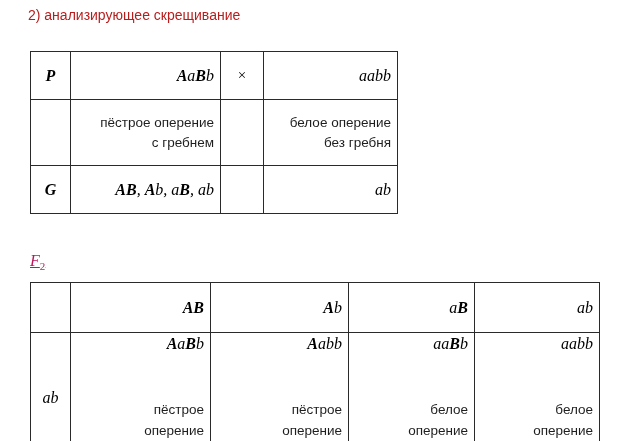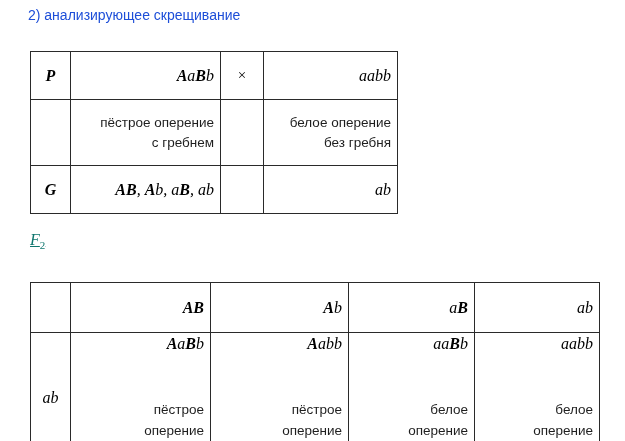--- a/index.html
+++ b/index.html
@@ -14,21 +14,21 @@
     overflow: hidden;
     font-family: "Liberation Sans", sans-serif;
     color: #1e1e1e;
   }
   #page-title {
     position: absolute;
     left: 28px;
     top: 7px;
     font-size: 14px;
     line-height: 17px;
-    color: #1d4ed8;
+    color: #b91c1c;
   }
   table {
     border-collapse: collapse;
     table-layout: fixed;
     position: absolute;
   }
   td {
     border: 1px solid #2a2a2a;
     vertical-align: middle;
     padding: 0;
@@ -78,25 +78,25 @@
   }
   .op-cell {
     text-align: center;
     font-family: "Liberation Serif", serif;
     font-size: 15px;
     color: #000000;
   }
   #f2-label {
     position: absolute;
     left: 30px;
-    top: 231px;
+    top: 252px;
     font-family: "Liberation Serif", serif;
     font-style: italic;
     font-size: 16px;
-    color: #0f766e;
+    color: #be185d;
     text-decoration: underline;
   }
   #f2-label sub {
     font-size: 11px;
     font-style: normal;
   }
   .cellblock .gt { margin-bottom: 2px; }
 </style>
 </head>
 <body>

